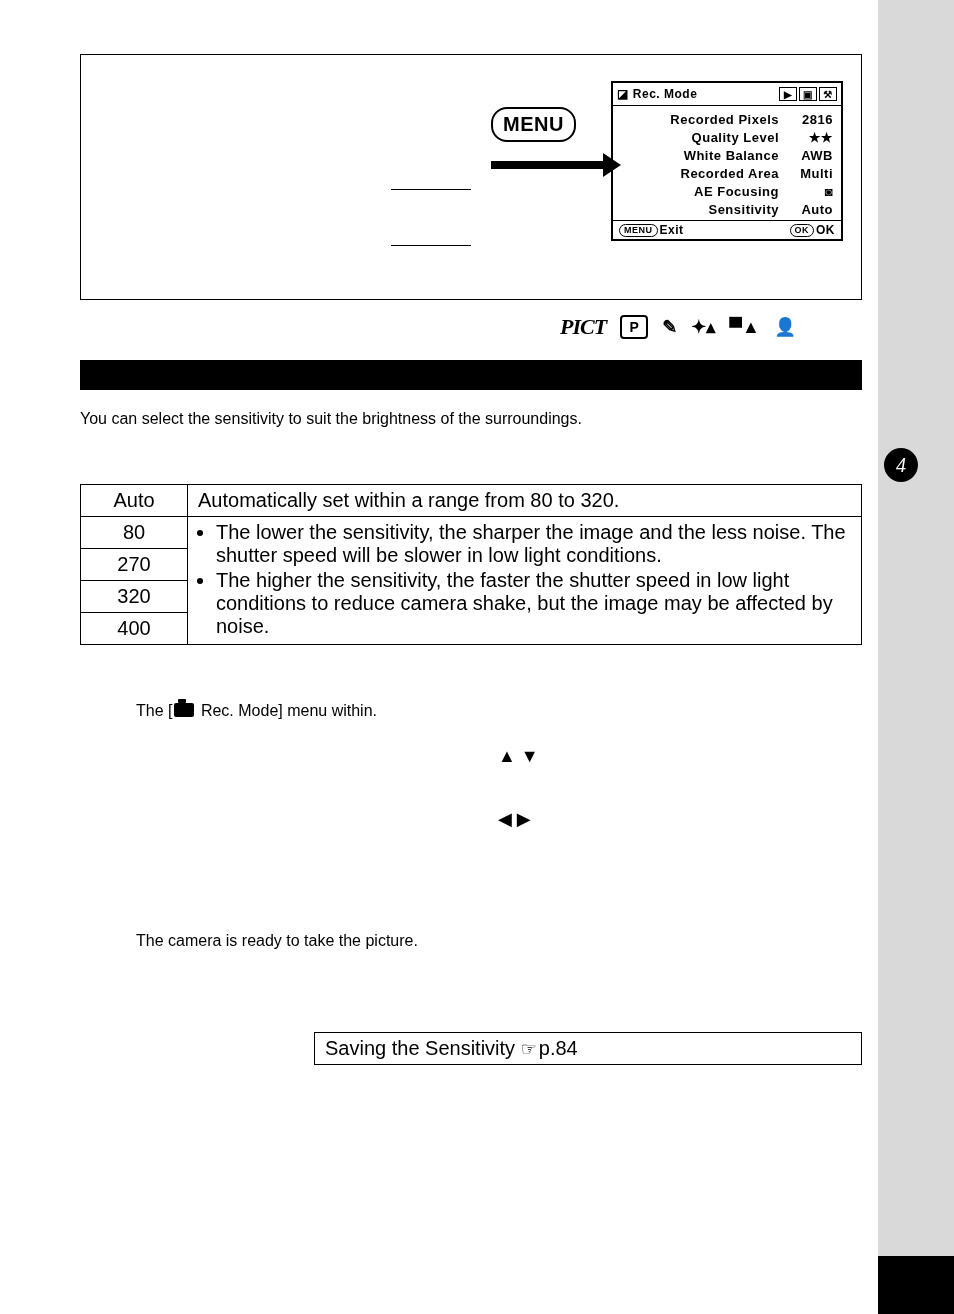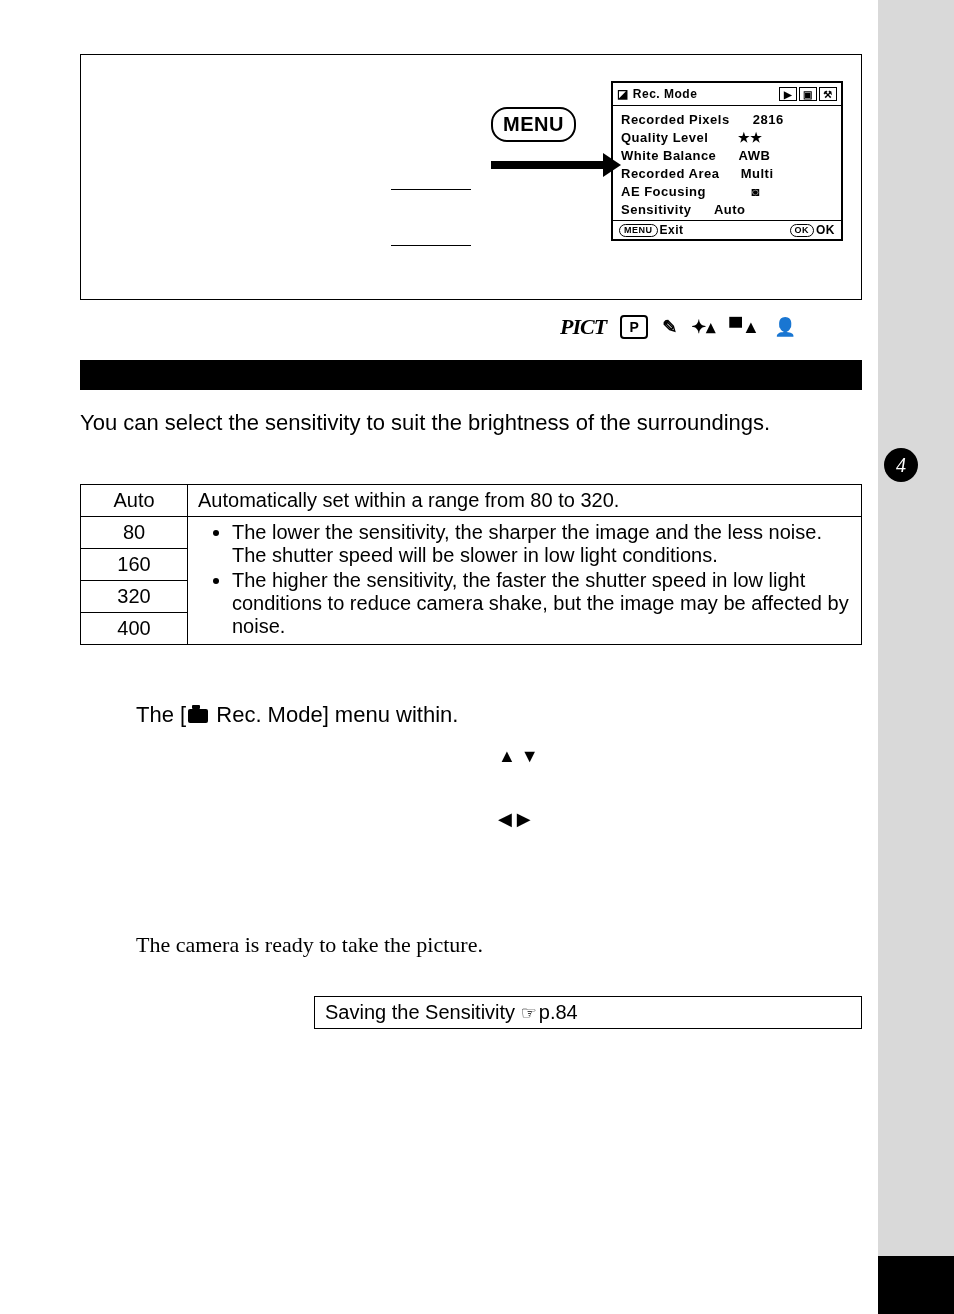--- a/index.html
+++ b/index.html
@@ -123,21 +123,21 @@
     border: 1px solid #000;
     font-size: 10px;
     width: 16px; height: 12px;
     display: inline-flex; align-items: center; justify-content: center;
   }
   .lcd .body {
     padding: 4px 8px 2px 8px;
   }
   .lcd .row {
     display: flex;
-    justify-content: flex-start;
+    justify-content: flex-end;
     font-size: 13px;
     font-weight: 700;
     letter-spacing: 0.5px;
     padding: 1.5px 0;
   }
   .lcd .row .val { text-align: right; min-width: 54px; }
   .lcd .footer {
     display: flex;
     justify-content: space-between;
     align-items: center;
@@ -184,21 +184,21 @@
     left: 80px; top: 360px;
     width: 782px; height: 30px;
     background: #000;
   }
 
   
   .bodytext {
     position: absolute;
     left: 80px;
     width: 782px;
-    font-size: 22px;
+    font-size: 16px;
     line-height: 1.35;
   }
   .intro { top: 408px; }
 
   
   .sens-table {
     position: absolute;
     left: 80px; top: 484px;
     width: 782px;
     border-collapse: collapse;
@@ -209,43 +209,43 @@
     padding: 4px 10px;
     vertical-align: top;
   }
   .sens-table td.lbl {
     width: 86px;
     text-align: center;
   }
   .sens-table ul {
     margin: 0; padding-left: 18px;
   }
-  .sens-table li { margin-bottom: 2px; margin-left: 16px; }
+  .sens-table li { margin-bottom: 2px; }
 
   
   .step1 { top: 700px; left: 136px; width: 726px; }
-  .step3 { top: 930px; left: 136px; width: 726px; font-family: Liberation Serif, serif; }
+  .step3 { top: 930px; left: 136px; width: 726px; }
 
   .miniarrows {
     position: absolute;
     font-size: 18px;
   }
   .miniarrows.ud { left: 498px; top: 746px; }
   .miniarrows.lr { left: 498px; top: 808px; }
 
   .lcd2wrap {
     position: absolute;
     left: 612px; top: 750px;
     width: 232px;
   }
 
   
   .refbox {
     position: absolute;
-    left: 314px; top: 996px;
+    left: 314px; top: 1032px;
     width: 548px;
     border: 1px solid #000;
     padding: 4px 10px;
     font-size: 20px;
     box-sizing: border-box;
   }
   .refbox .hand { font-size: 18px; margin-right: 2px; }
   .camglyph {
     display: inline-block;
     width: 20px; height: 14px;
@@ -346,21 +346,21 @@
     <tr>
       <td class="lbl">80</td>
       <td rowspan="4">
         <ul>
           <li>The lower the sensitivity, the sharper the image and the less noise. The shutter speed will be slower in low light conditions.</li>
           <li>The higher the sensitivity, the faster the shutter speed in low light conditions to reduce camera shake,  but the image may be affected by noise.</li>
         </ul>
       </td>
     </tr>
     <tr>
-          <td class="lbl">160</td>
+          <td class="lbl">270</td>
         </tr>
     <tr>
           <td class="lbl">320</td>
         </tr>
     <tr>
           <td class="lbl">400</td>
         </tr>
   </tbody>
     </table>
 

